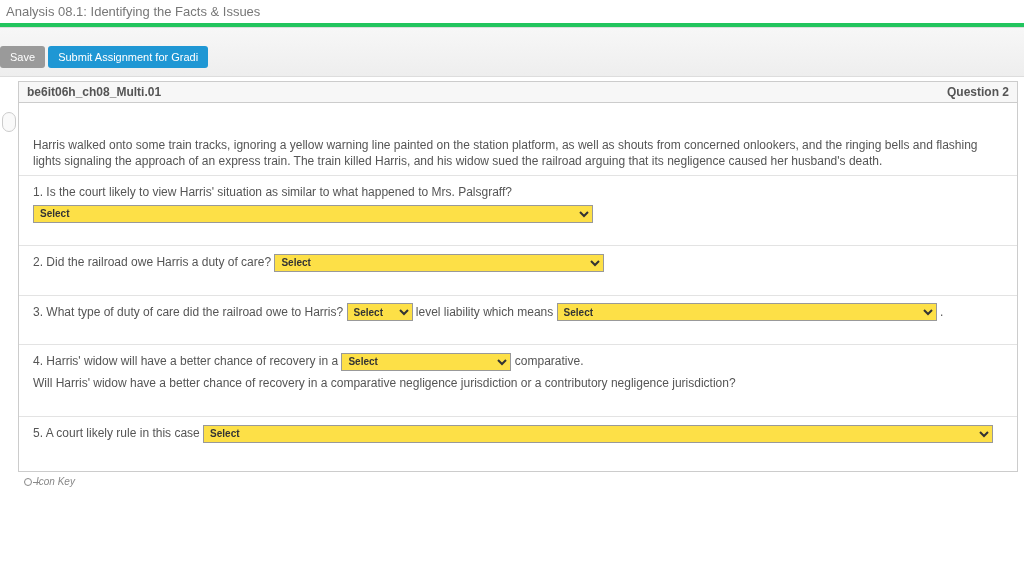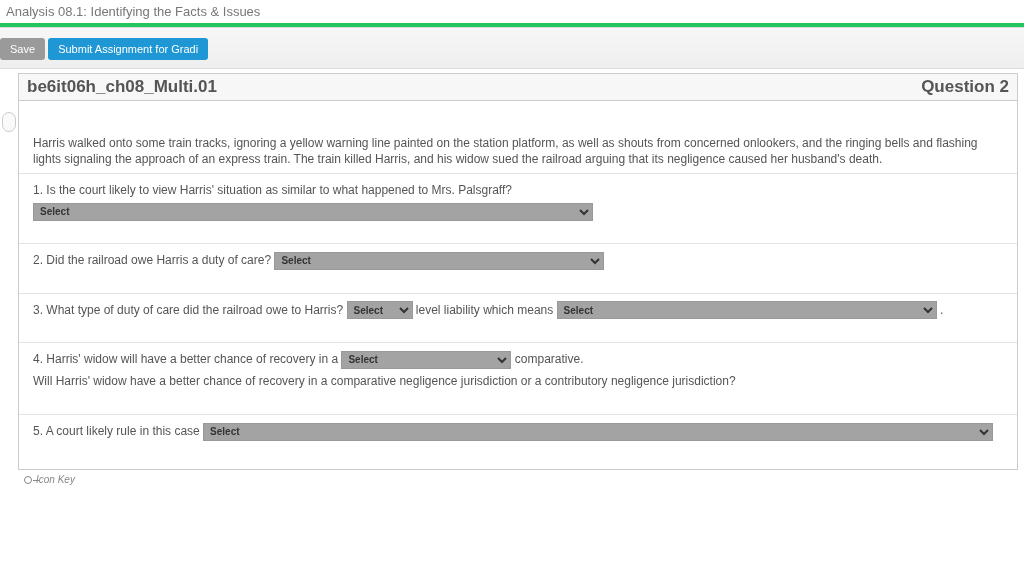--- a/index.html
+++ b/index.html
@@ -27,38 +27,38 @@
     justify-content: space-between;
     align-items: flex-start;
   }
   .assignment-title {
     color: #cc6600;
     font-weight: bold;
     font-size: 13px;
     padding-left: 0;
   }
   .assignment-right { text-align: right; font-size: 11px; color:#666; }
-  .btnrow { }
+  .btnrow { margin-top: 8px; }
   .btn {
     display: inline-block;
     padding: 5px 10px;
     border-radius: 3px;
     font-size: 11px;
     cursor: pointer;
     color: #fff;
     border: none;
   }
   .btn-save { background:#9a9a9a; }
   .btn-submit { background:#1f97d4; }
   .question-wrap { padding: 4px 6px 0 18px; }
   .question-header {
     display:flex; justify-content:space-between;
     border:1px solid #ccc; border-bottom:none;
     background:#f7f7f7;
-    font-size:17px; font-weight:bold;
+    font-size:12px; font-weight:bold;
     padding:3px 8px; color:#555;
   }
   .question-body {
     border:1px solid #ccc;
     padding: 16px 0 6px 0;
     background:#fff;
   }
   .nav-knob {
     position:absolute;
     left:2px; top:112px;
@@ -78,21 +78,21 @@
     border-top:1px solid #e3e3e3;
     font-size:12px;
     color:#555;
     line-height:1.7;
   }
   .qrow:first-of-type { border-top:1px solid #e3e3e3; }
   select {
     font-size:10px;
     font-weight:bold;
     color:#333;
-    background:#a3a3a3;
+    background:#fde047;
     border:1px solid #999;
     padding:1px 2px;
     height:18px;
     vertical-align: middle;
   }
   .sel-w-lg { width:560px; }
   .sel-w-md { width:330px; }
   .sel-w-sm { width:66px; }
   .sel-w-m2 { width:170px; }
   .sel-w-m3 { width:380px; }

